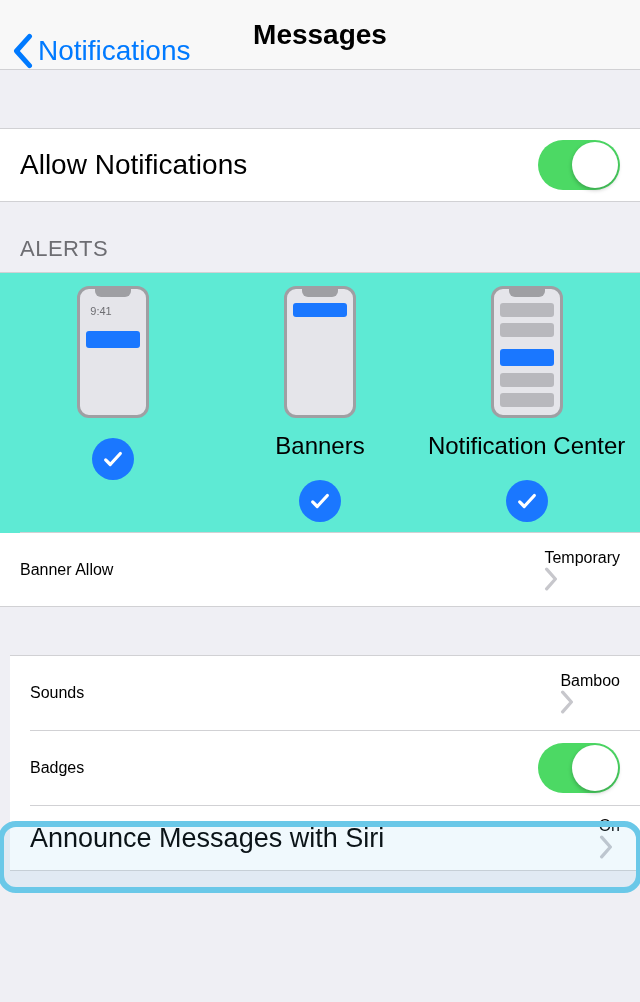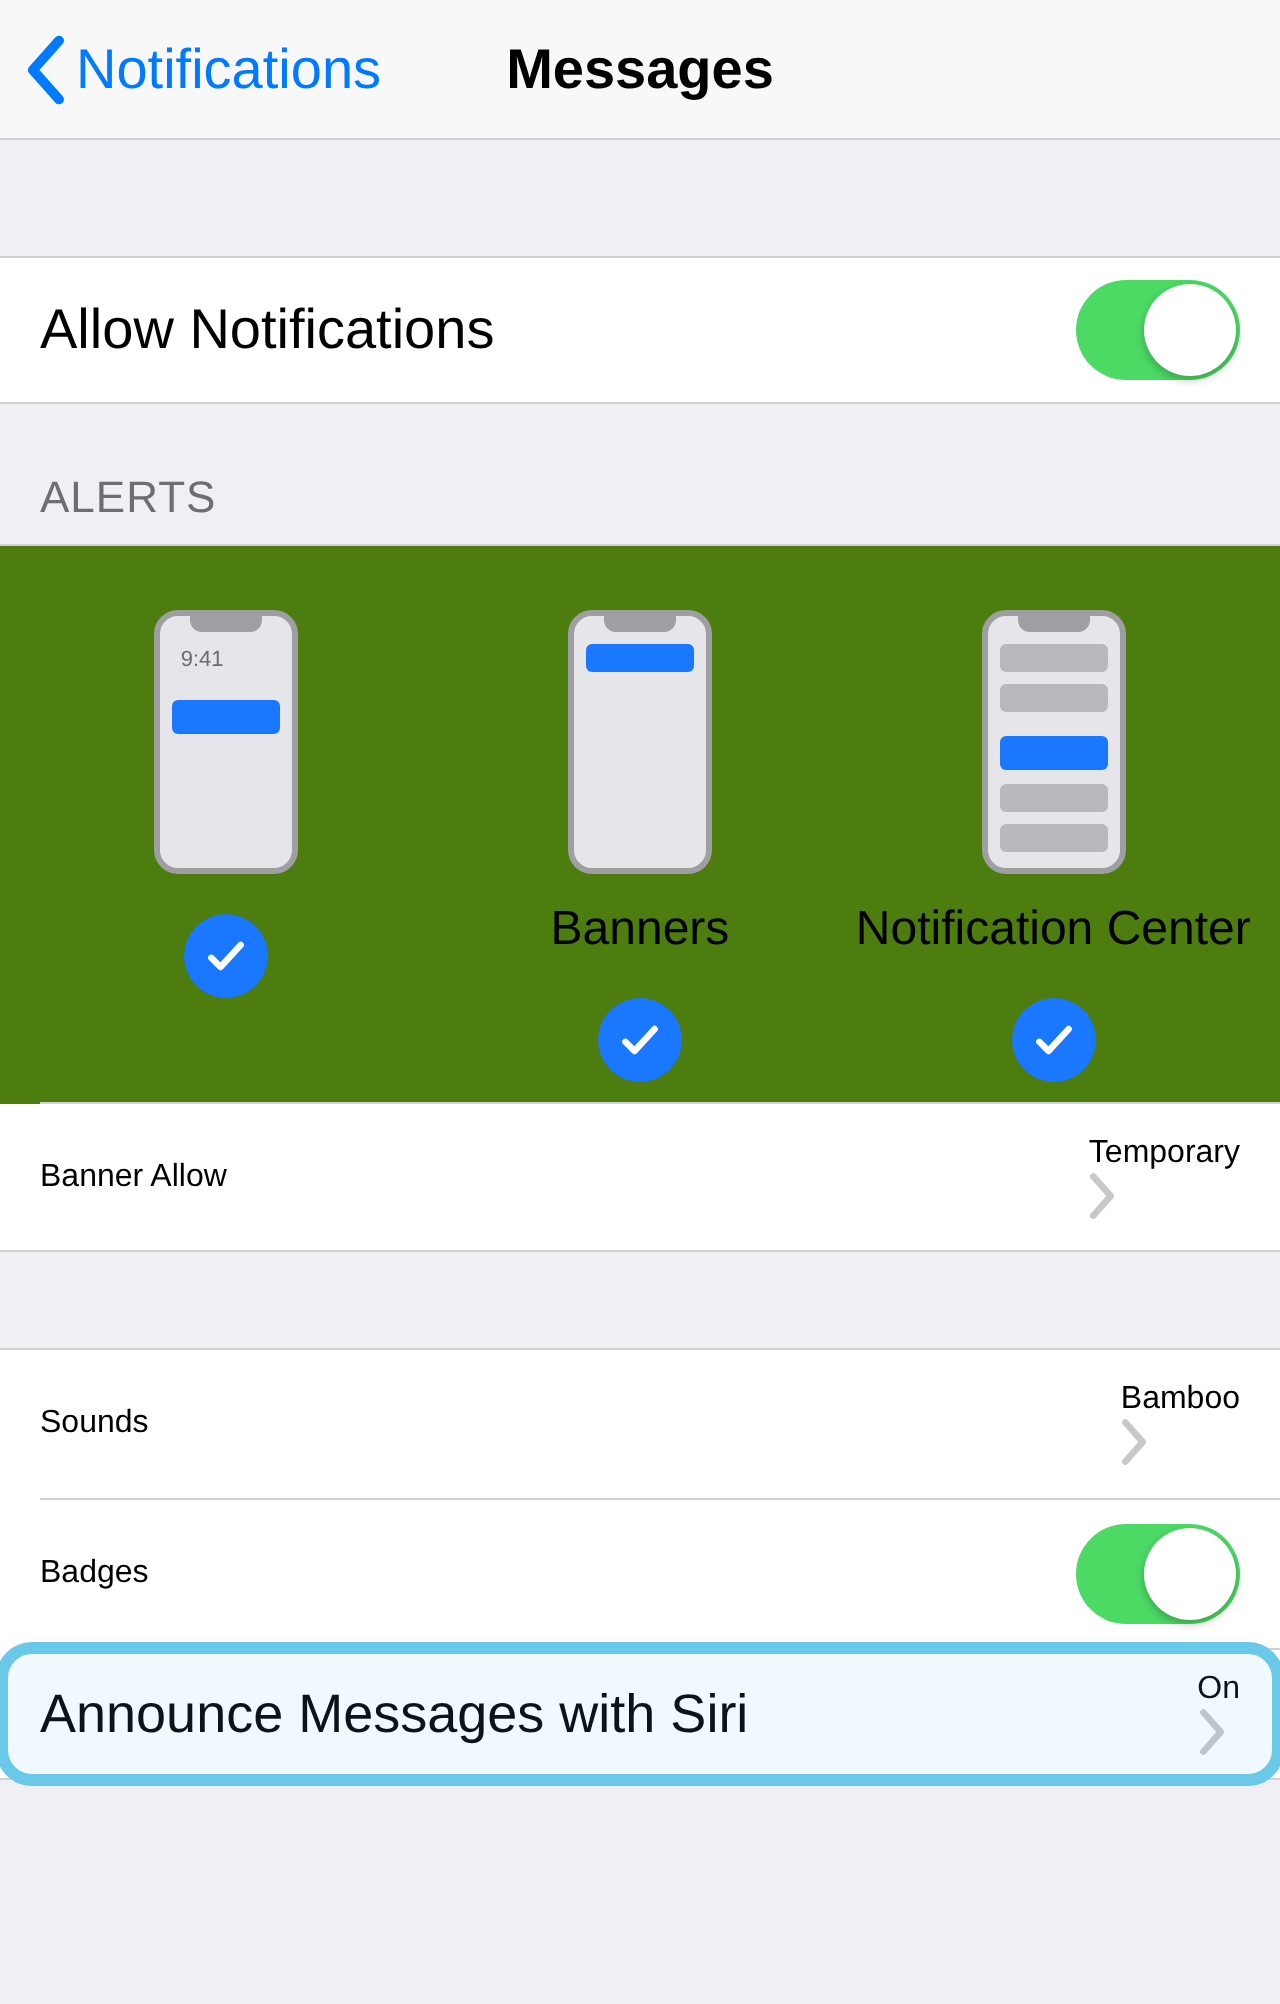--- a/index.html
+++ b/index.html
@@ -9,21 +9,21 @@
     background: #f8f8f8;
     border-bottom: 1px solid #d1d1d4;
     position: relative;
     display: flex;
     align-items: center;
     justify-content: center;
   }
   .navbar .back {
     position: absolute;
     left: 12px;
-    top: 0;
+    top: 16px;
     height: 70px;
     display: flex;
     align-items: center;
     color: #007aff;
     font-size: 28px;
     font-weight: 400;
     cursor: pointer;
   }
   .navbar .back svg { width: 22px; height: 36px; margin-right: 4px; }
   .navbar .title {
@@ -55,23 +55,23 @@
     position: relative;
   }
   .switch.on { background: #4cd964; }
   .switch .knob {
     position: absolute; top: 2px; width: 46px; height: 46px;
     background: #fff; border-radius: 50%;
     box-shadow: 0 2px 4px rgba(0,0,0,0.25);
   }
   .switch.on .knob { right: 2px; }
   .alerts-panel {
-    background: #4d7c0f;
+    background: #5eead4;
     border-top: 1px solid #d1d1d4;
-    padding-top: 32px;
+    padding-top: 13px;
   }
   .alerts-row {
     display: flex;
     justify-content: space-around;
     padding: 0 10px 10px 10px;
   }
   .alert-opt {
     display: flex;
     flex-direction: column;
     align-items: center;
@@ -125,20 +125,21 @@
     padding: 0 20px;
     display: flex;
     align-items: center;
     justify-content: space-between;
     border-bottom: 1px solid #d1d1d4;
   }
   .group {
     background: #fff;
     border-top: 1px solid #d1d1d4;
     border-bottom: 1px solid #d1d1d4;
+    margin-left: 10px;
   }
   .group .row {
     min-height: 74px;
     padding: 0 20px;
     display: flex;
     align-items: center;
     justify-content: space-between;
   }
   .group .div {
     margin-left: 20px; height: 1px; background: #d1d1d4;

